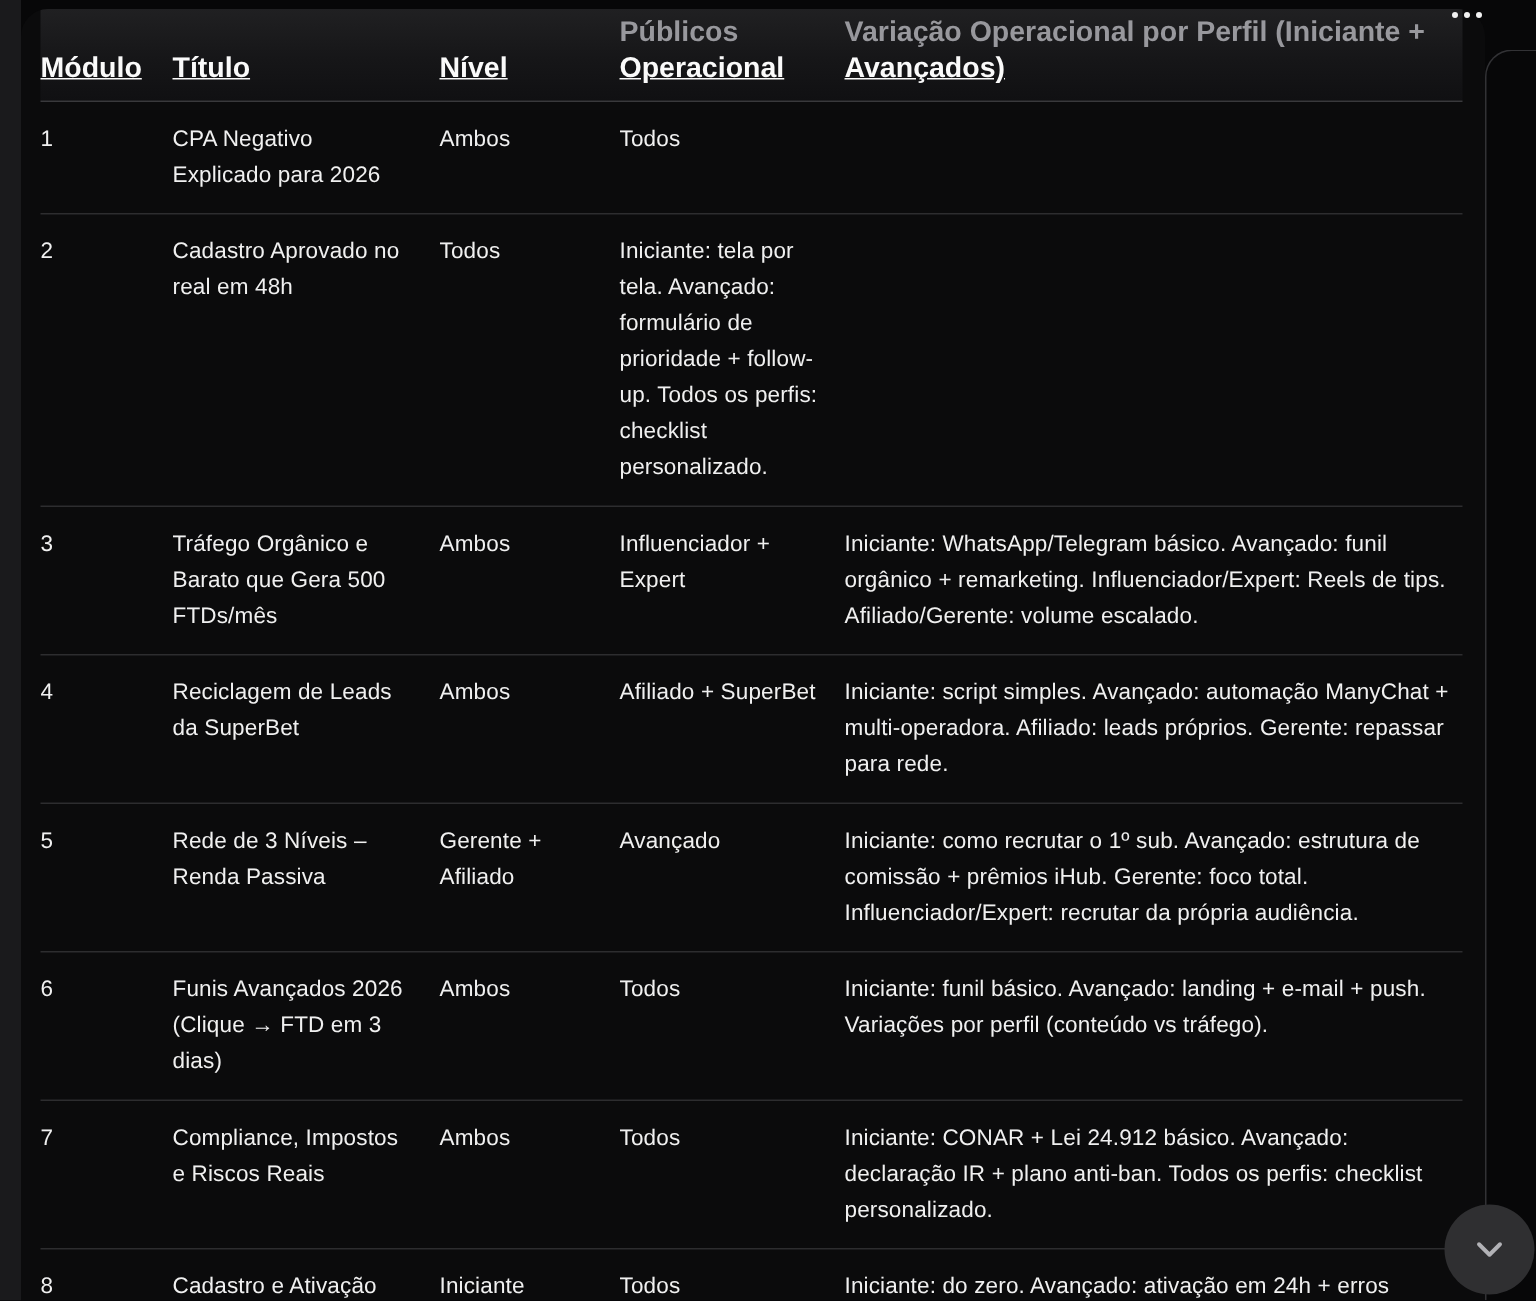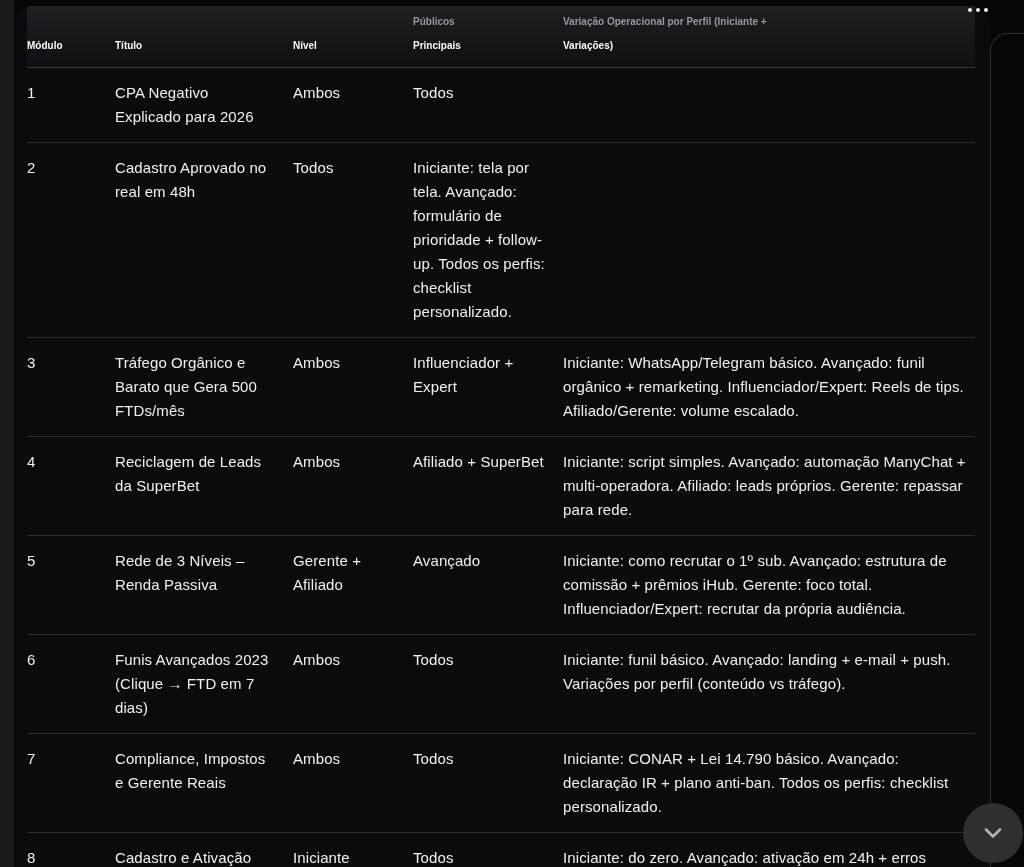--- a/index.html
+++ b/index.html
@@ -25,26 +25,26 @@
     background: linear-gradient(180deg, #202022 0%, #161618 55%, #101012 100%);
     height: 62px;
     display: grid;
     grid-template-columns: 88px 178px 120px 150px 1fr;
     margin: 0 15px 0 13px;
     border-bottom: 1px solid #39393c;
     align-items: end;
     padding-bottom: 9px;
   }
   .th {
-    font-size: 10px; font-weight: 700; line-height: 24px;
+    font-size: 19px; font-weight: 700; line-height: 24px;
     padding-right: 14px;
   }
   .th .dim { display: block; color: #98989d; font-weight: 600; }
   .th .dim:empty { display: none; }
-  .th .bright { display: block; color: #fafafa; }
+  .th .bright { display: block; color: #fafafa; text-decoration: underline; }
   .tbody { margin: 0 15px 0 13px; }
   .trow {
     display: grid;
     grid-template-columns: 88px 178px 120px 150px 1fr;
     padding: 13px 0;
     border-bottom: 1px solid #2d2d2f;
   }
   .trow:last-child { border-bottom: none; }
   .td {
     font-size: 15px; line-height: 24px; color: #f0f0f0;
@@ -89,25 +89,25 @@
     <div class="th">
 
       <span class="bright">Título</span>
     </div>
     <div class="th">
 
       <span class="bright">Nível</span>
     </div>
     <div class="th">
       <span class="dim">Públicos</span>
-      <span class="bright">Principais</span>
+      <span class="bright">Operacional</span>
     </div>
     <div class="th">
       <span class="dim">Variação Operacional por Perfil (Iniciante +</span>
-      <span class="bright">Variações)</span>
+      <span class="bright">Avançados)</span>
     </div>
   </div>
 
   <div class="tbody">
     <div class="trow">
       <div class="td">1</div>
       <div class="td">CPA Negativo Explicado para 2026</div>
       <div class="td">Ambos</div>
       <div class="td">Todos</div>
     </div>
@@ -133,31 +133,31 @@
     </div>
     <div class="trow">
       <div class="td">5</div>
       <div class="td">Rede de 3 Níveis – Renda Passiva</div>
       <div class="td">Gerente + Afiliado</div>
       <div class="td">Avançado</div>
       <div class="td variation">Iniciante: como recrutar o 1º sub. Avançado: estrutura de comissão + prêmios iHub. Gerente: foco total. Influenciador/Expert: recrutar da própria audiência.</div>
     </div>
     <div class="trow">
       <div class="td">6</div>
-      <div class="td">Funis Avançados 2023 (Clique → FTD em 7 dias)</div>
+      <div class="td">Funis Avançados 2026 (Clique → FTD em 3 dias)</div>
       <div class="td">Ambos</div>
       <div class="td">Todos</div>
       <div class="td variation">Iniciante: funil básico. Avançado: landing + e-mail + push. Variações por perfil (conteúdo vs tráfego).</div>
     </div>
     <div class="trow">
       <div class="td">7</div>
-      <div class="td">Compliance, Impostos e Gerente Reais</div>
+      <div class="td">Compliance, Impostos e Riscos Reais</div>
       <div class="td">Ambos</div>
       <div class="td">Todos</div>
-      <div class="td variation">Iniciante: CONAR + Lei 14.790 básico. Avançado: declaração IR + plano anti-ban. Todos os perfis: checklist personalizado.</div>
+      <div class="td variation">Iniciante: CONAR + Lei 24.912 básico. Avançado: declaração IR + plano anti-ban. Todos os perfis: checklist personalizado.</div>
     </div>
     <div class="trow">
       <div class="td">8</div>
       <div class="td">Cadastro e Ativação</div>
       <div class="td">Iniciante</div>
       <div class="td">Todos</div>
       <div class="td variation">Iniciante: do zero. Avançado: ativação em 24h + erros avançados.</div>
     </div>
   </div>
 </div>

